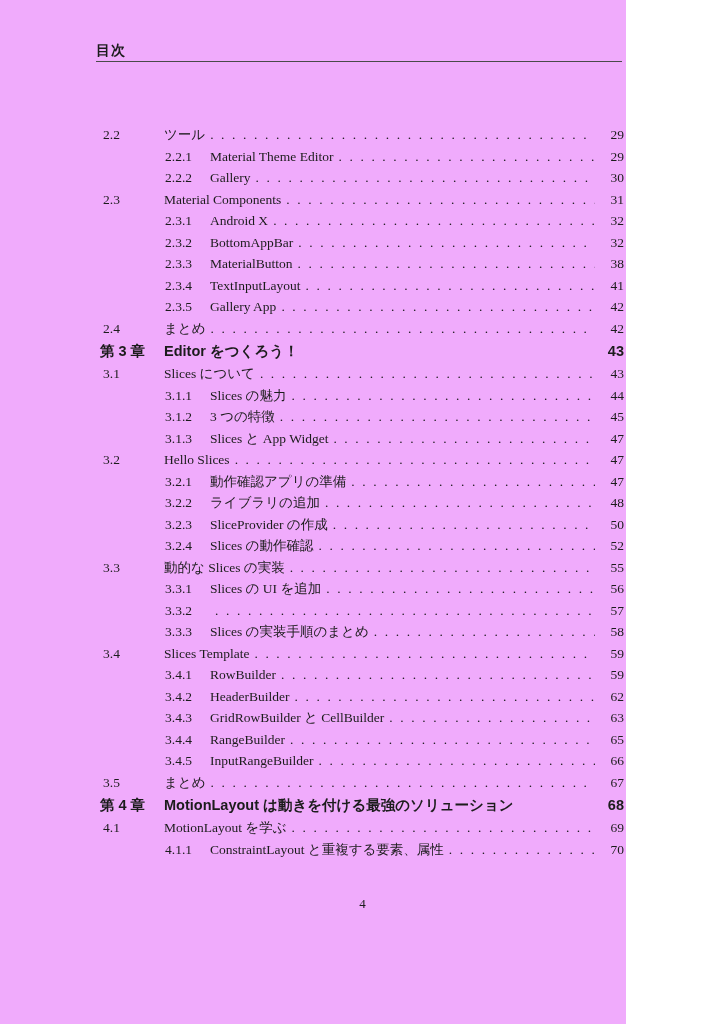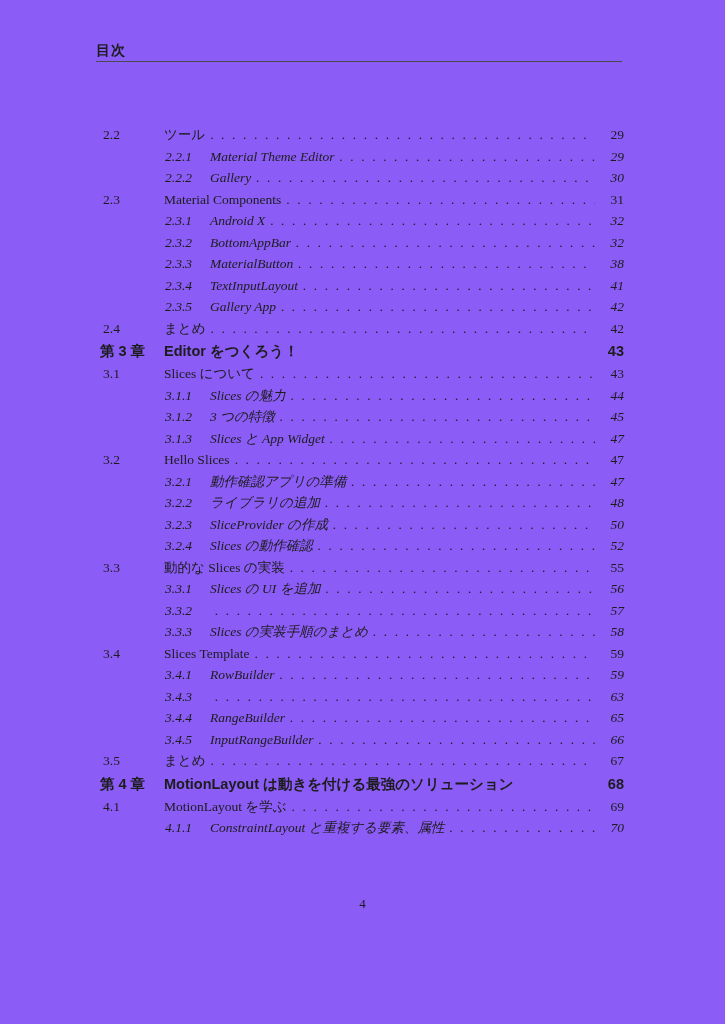--- a/index.html
+++ b/index.html
@@ -2,23 +2,23 @@
 <html><head>
 <meta charset="utf-8">
 <style>
   html, body {
     margin: 0;
     padding: 0;
     background: #ffffff;
   }
   .page {
     position: relative;
-    width: 725px;
+    width: 626px;
     height: 1024px;
-    background: #8b5cf6;
+    background: #f0abfc;
     color: #1c1c1c;
     overflow: hidden;
   }
   .running-header {
     position: absolute;
     left: 96px;
     top: 42px;
     font-family: "Liberation Sans", "DejaVu Sans", sans-serif;
     font-weight: bold;
     font-size: 14px;
@@ -47,21 +47,21 @@
     height: 21.5px;
     white-space: nowrap;
   }
   .row .num { flex: 0 0 auto; }
   .row .title { flex: 0 0 auto; }
   .section .num {
     width: 64px;
     padding-left: 3px;
     box-sizing: border-box;
   }
-  .subsection { padding-left: 65px; font-style: italic; }
+  .subsection { padding-left: 65px; }
   .subsection .num { width: 45px; }
   .leader {
     flex: 1 1 auto;
     overflow: hidden;
     margin: 0 7px 0 5px;
     letter-spacing: 7.6px;
     min-width: 0;
   }
   .leader::after {
     content: "................................................................................";
@@ -250,21 +250,28 @@
     <span class="leader"></span>
     <span class="page-num">59</span>
   </div>
       <div class="row subsection">
     <span class="num">3.4.1</span>
     <span class="title">RowBuilder</span>
     <span class="leader"></span>
     <span class="page-num">59</span>
   </div>
       <div class="row subsection">
+    <span class="num">3.4.2</span>
+    <span class="title">HeaderBuilder</span>
+    <span class="leader"></span>
+    <span class="page-num">62</span>
+  </div>
+      <div class="row subsection">
     <span class="num">3.4.3</span>
+    <span class="title">GridRowBuilder と CellBuilder</span>
     <span class="leader"></span>
     <span class="page-num">63</span>
   </div>
       <div class="row subsection">
     <span class="num">3.4.4</span>
     <span class="title">RangeBuilder</span>
     <span class="leader"></span>
     <span class="page-num">65</span>
   </div>
       <div class="row subsection">

